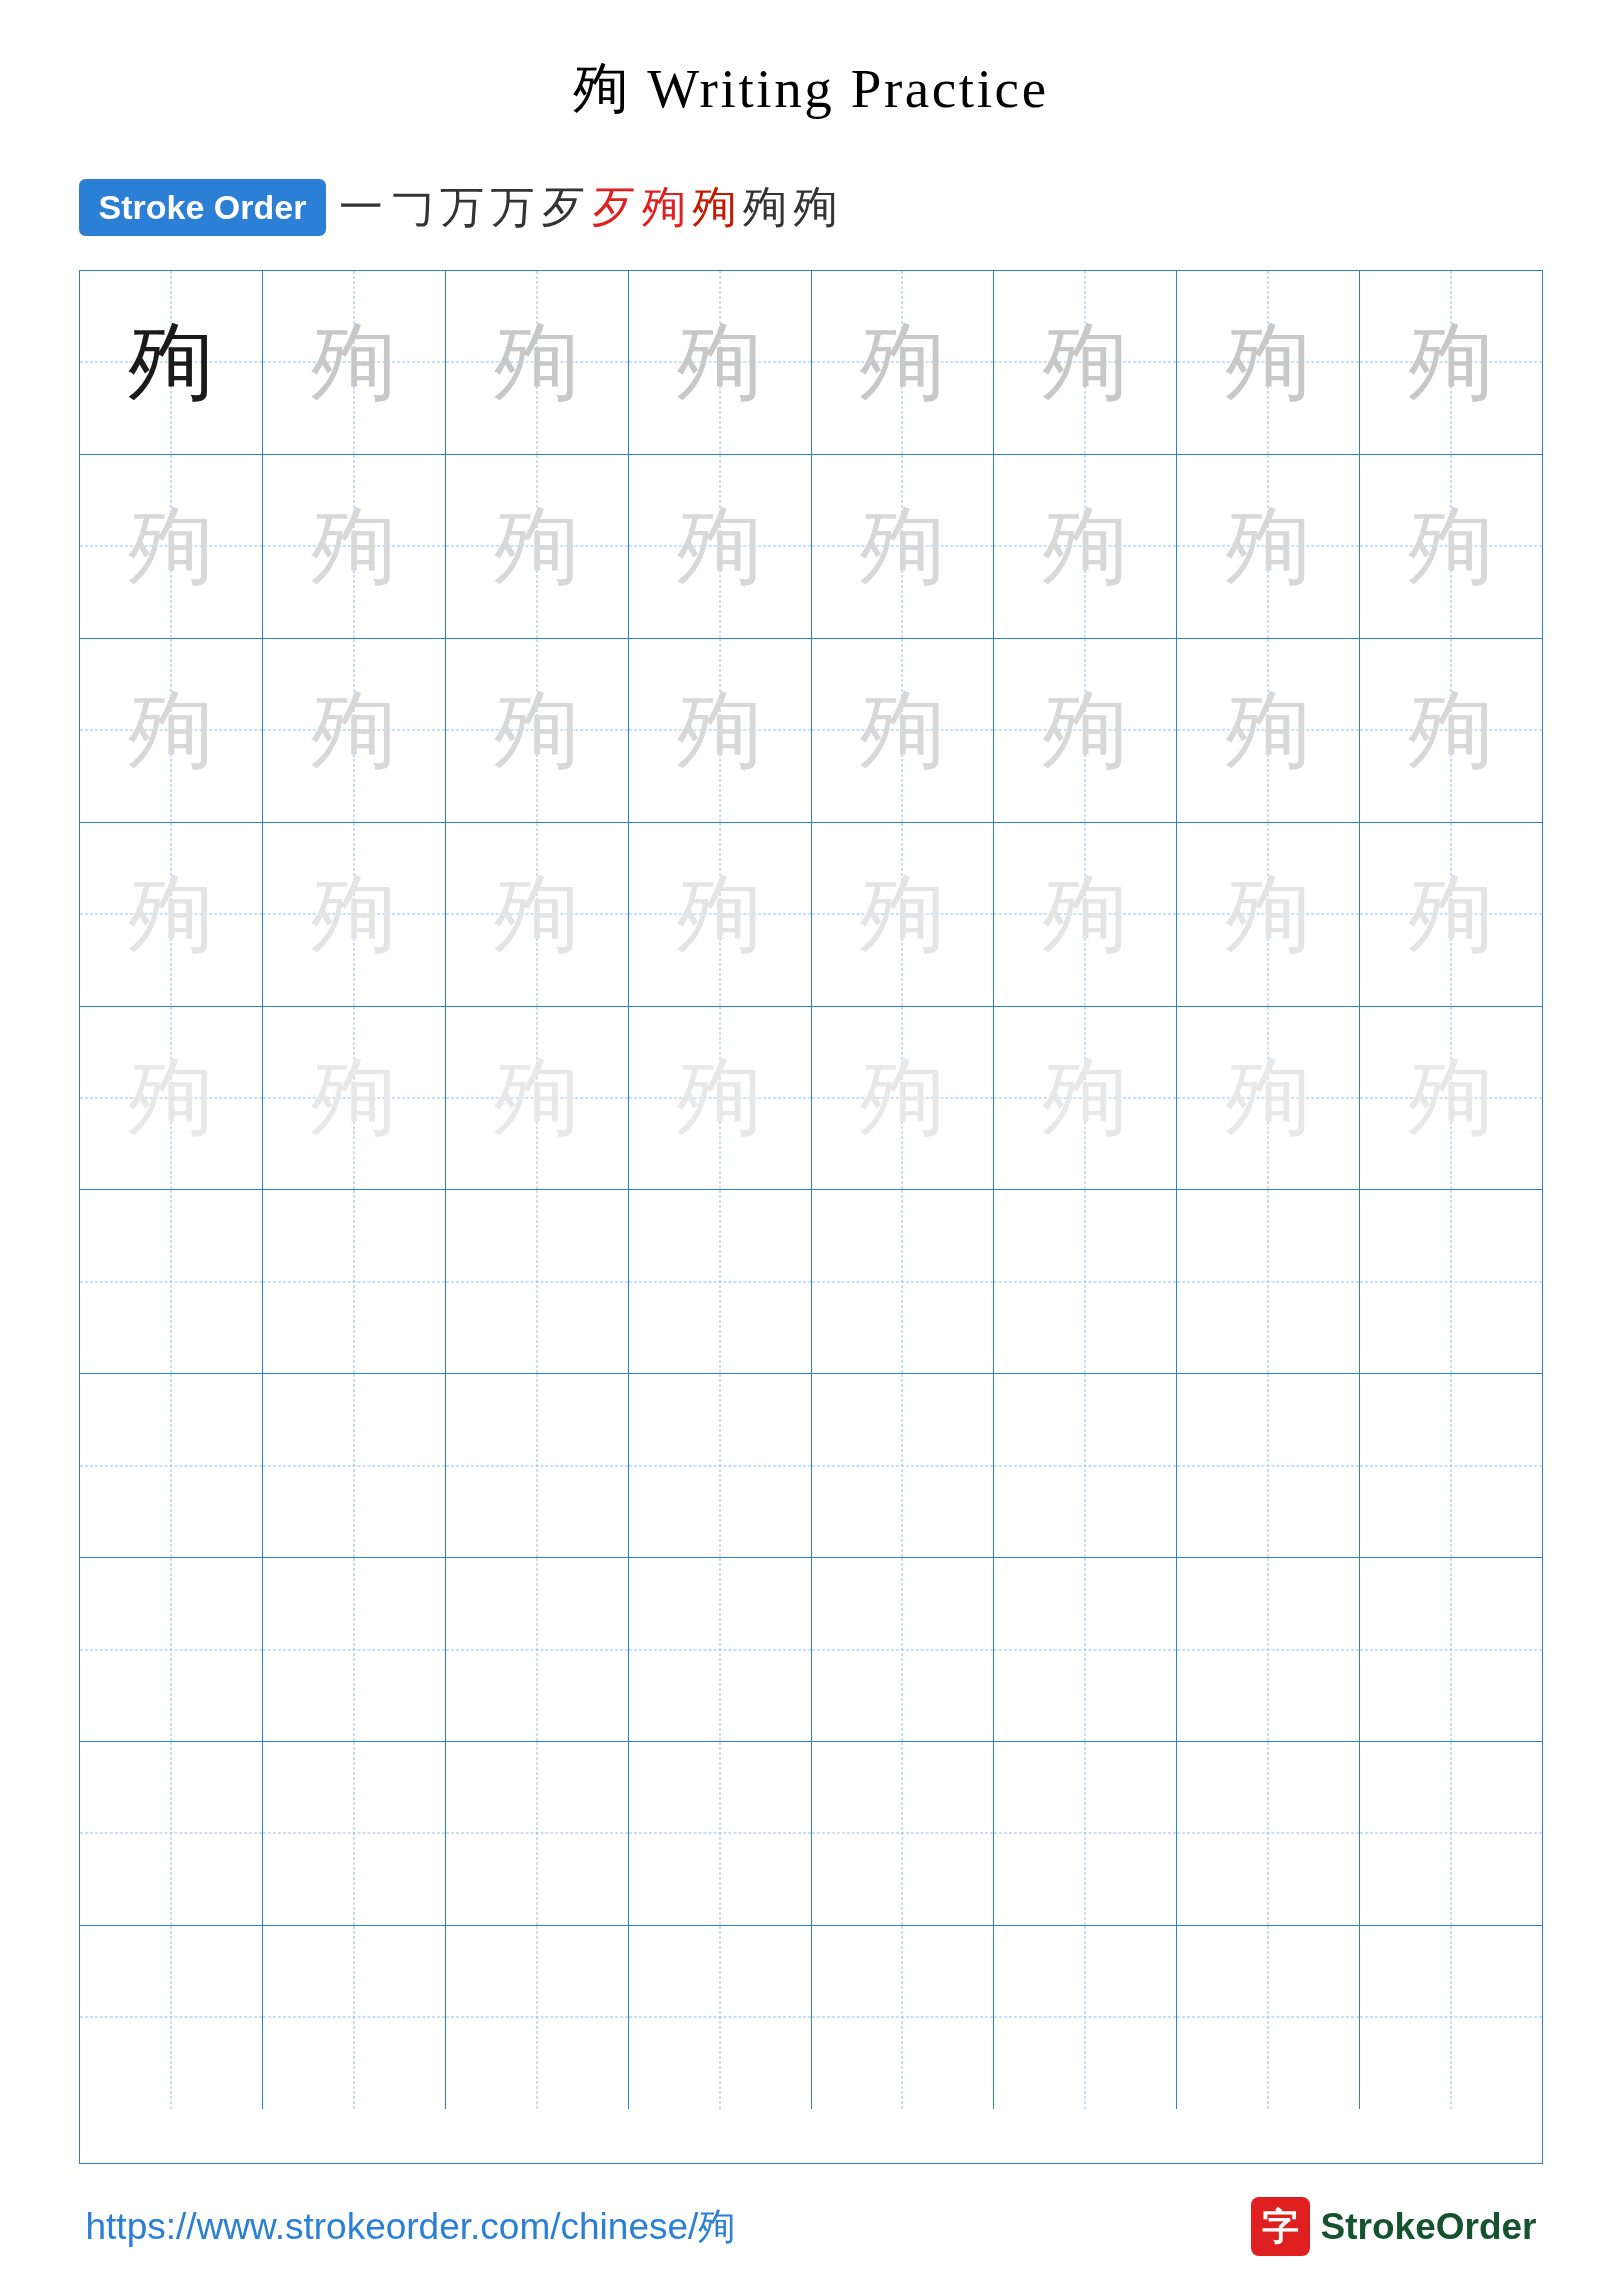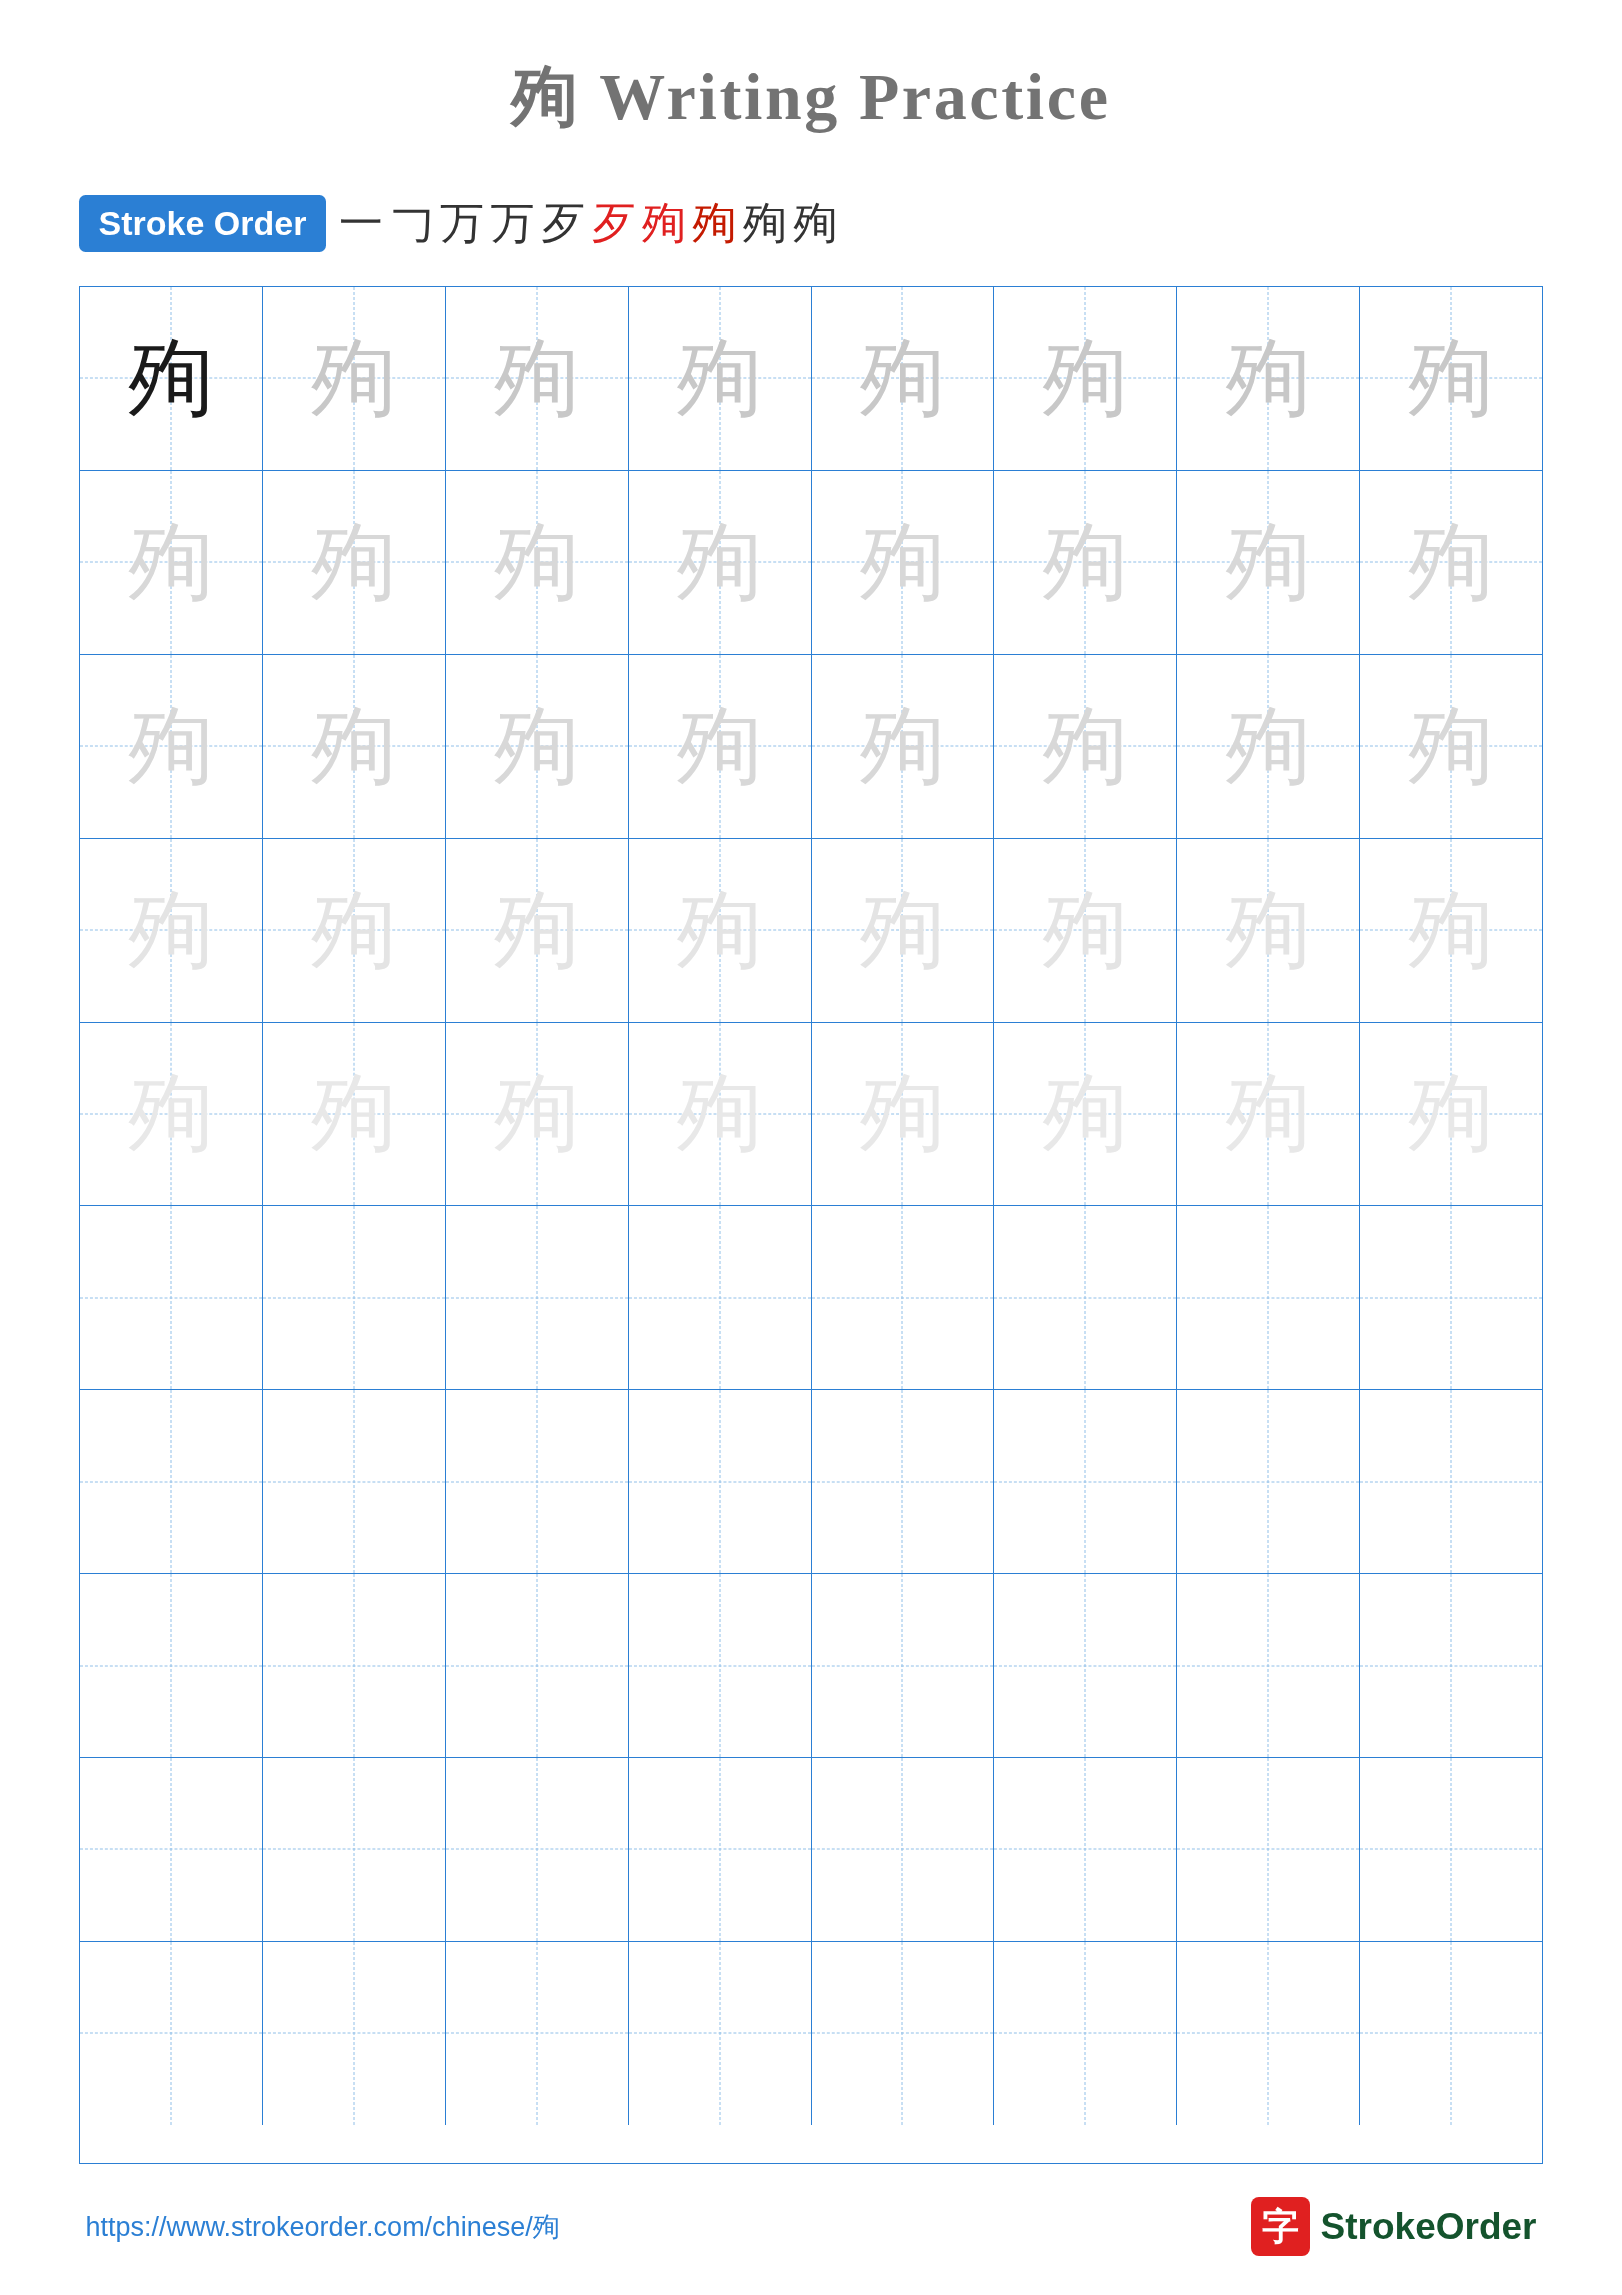--- a/index.html
+++ b/index.html
@@ -17,23 +17,23 @@
       width: 1622px;
       height: 2295px;
       background: #ffffff;
       display: flex;
       flex-direction: column;
       align-items: center;
       padding: 52px 79px 39px 79px;
     }
 
     .title {
-      font-size: 66px;
-      color: #737373;
-      font-weight: bold;
+      font-size: 55px;
+      color: #000000;
+      font-weight: normal;
       margin-bottom: 52px;
       font-family: serif;
       letter-spacing: 2.6px;
     }
 
     .stroke-order-row {
       display: flex;
       align-items: center;
       width: 100%;
       margin-bottom: 33px;
@@ -163,21 +163,21 @@
     .footer {
       display: flex;
       justify-content: space-between;
       align-items: center;
       width: 100%;
       margin-top: 33px;
       padding: 0 6.5px;
     }
 
     .footer-url {
-      font-size: 27px;
+      font-size: 37px;
       color: #2B7FD4;
       font-family: sans-serif;
     }
 
     .footer-brand {
       display: flex;
       align-items: center;
       gap: 10.5px;
     }
 

